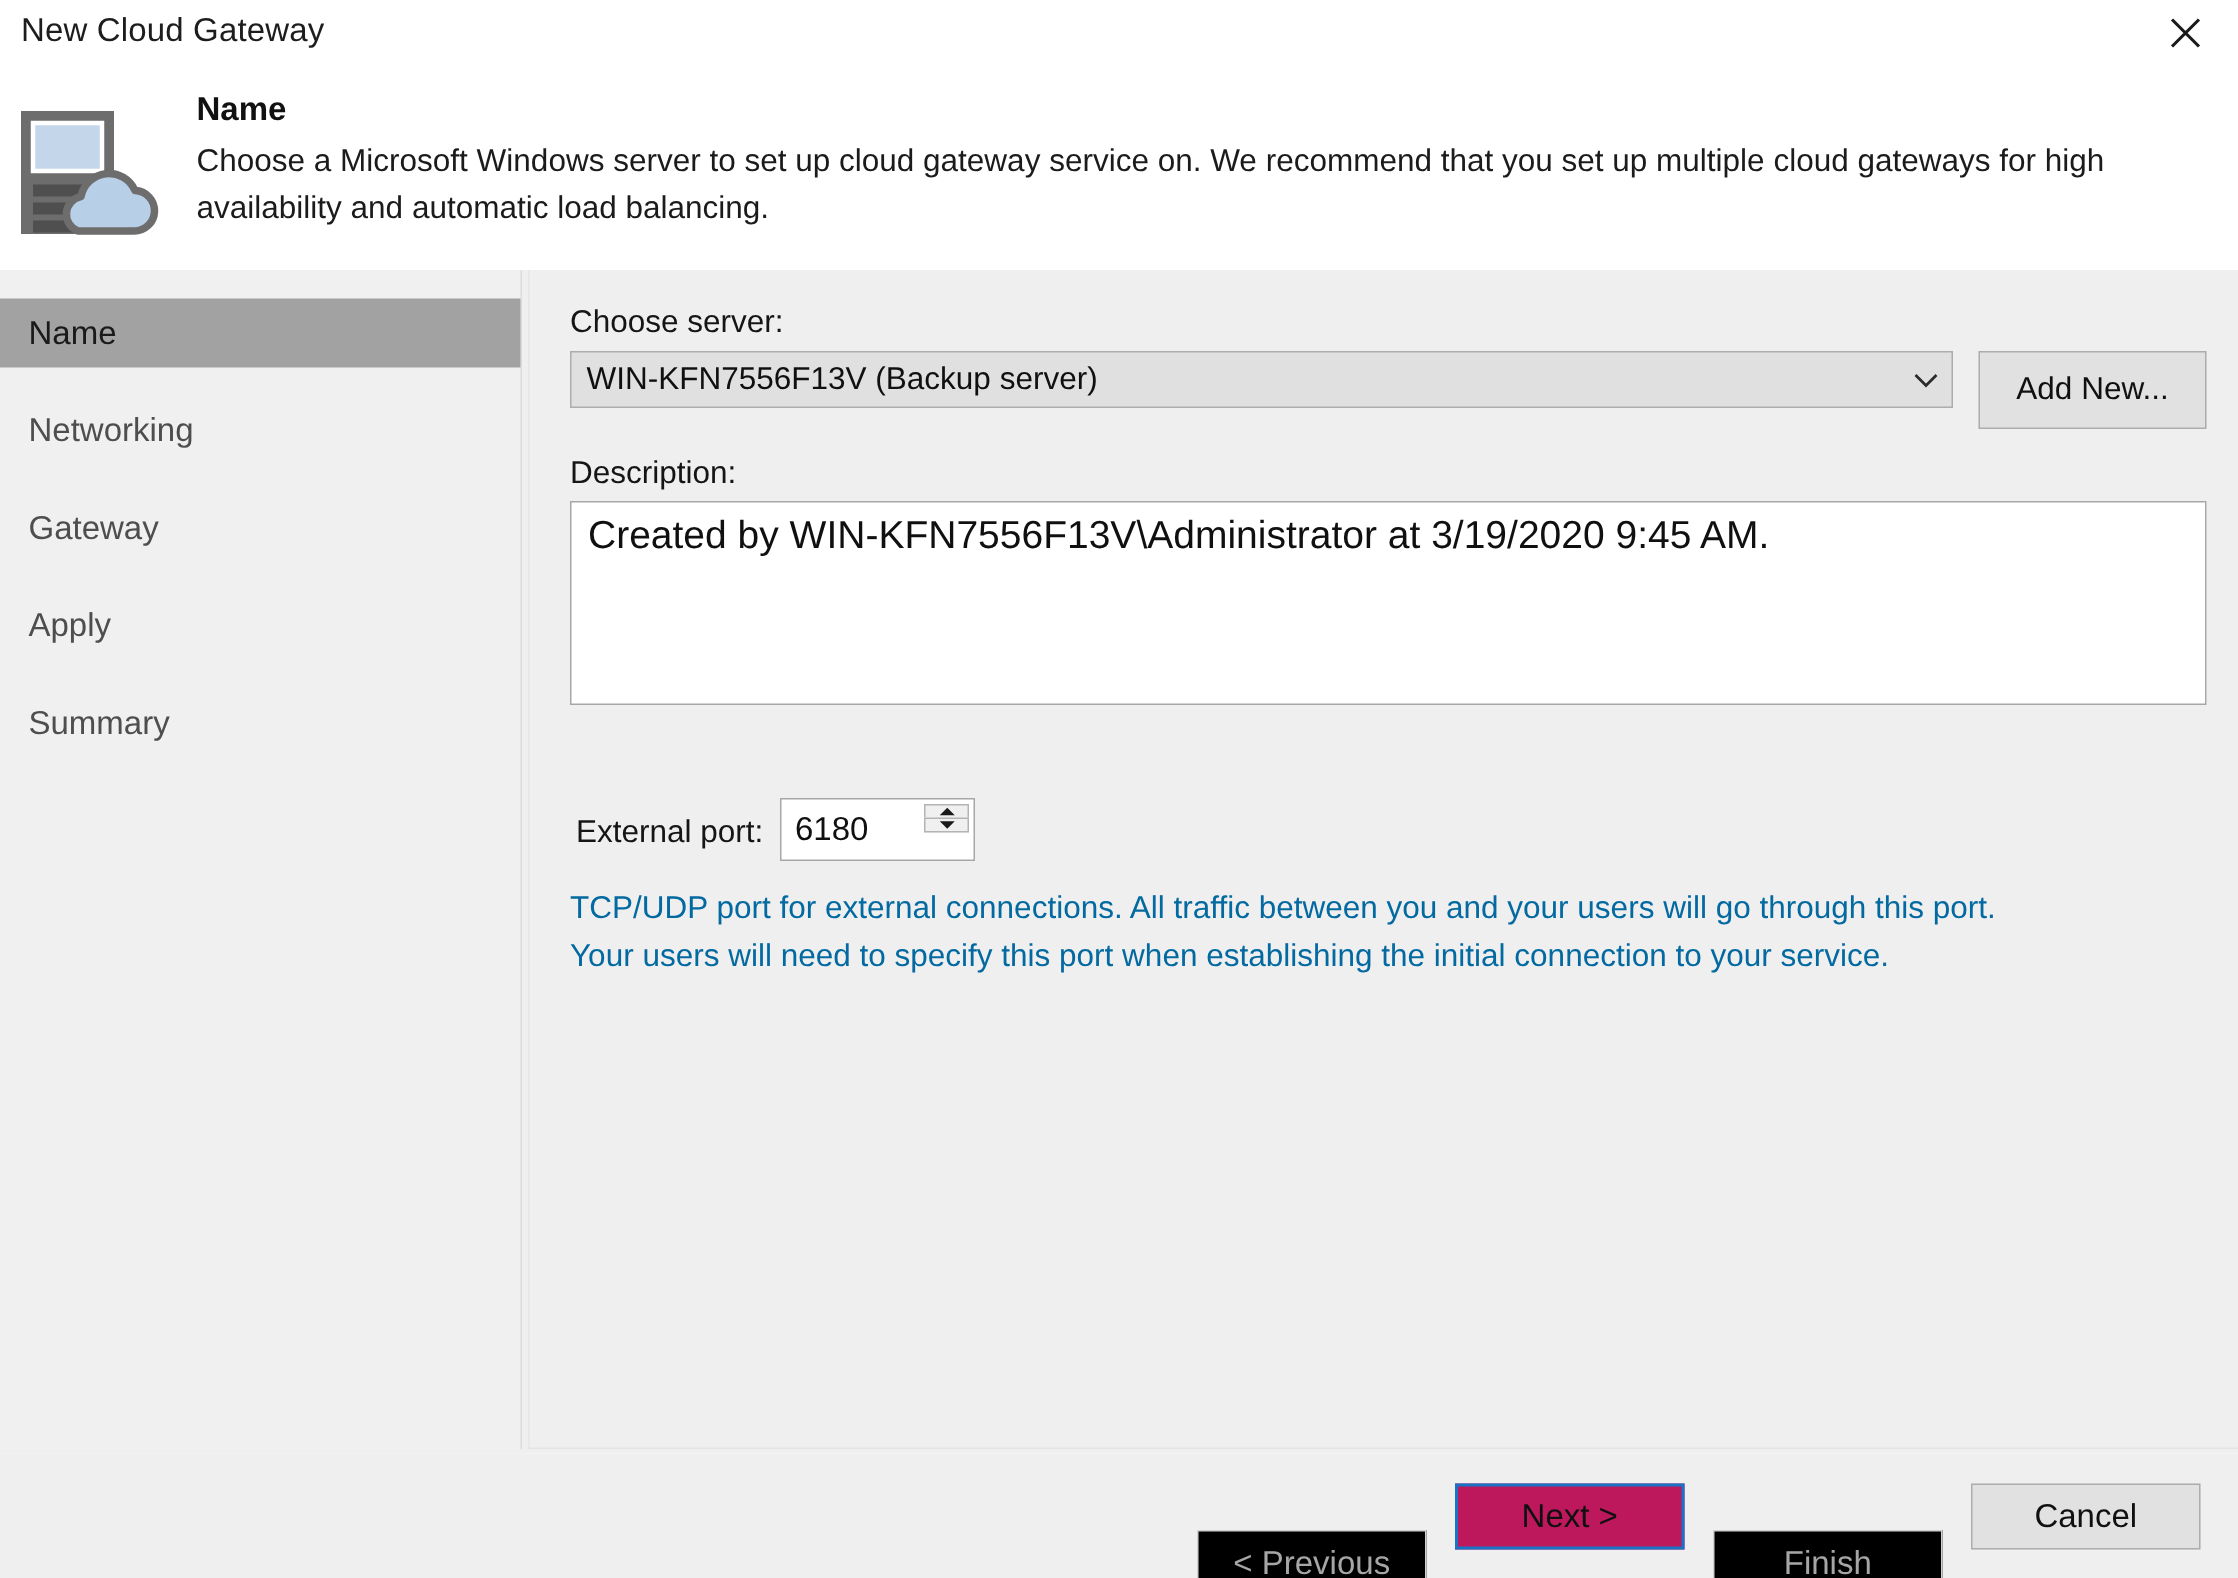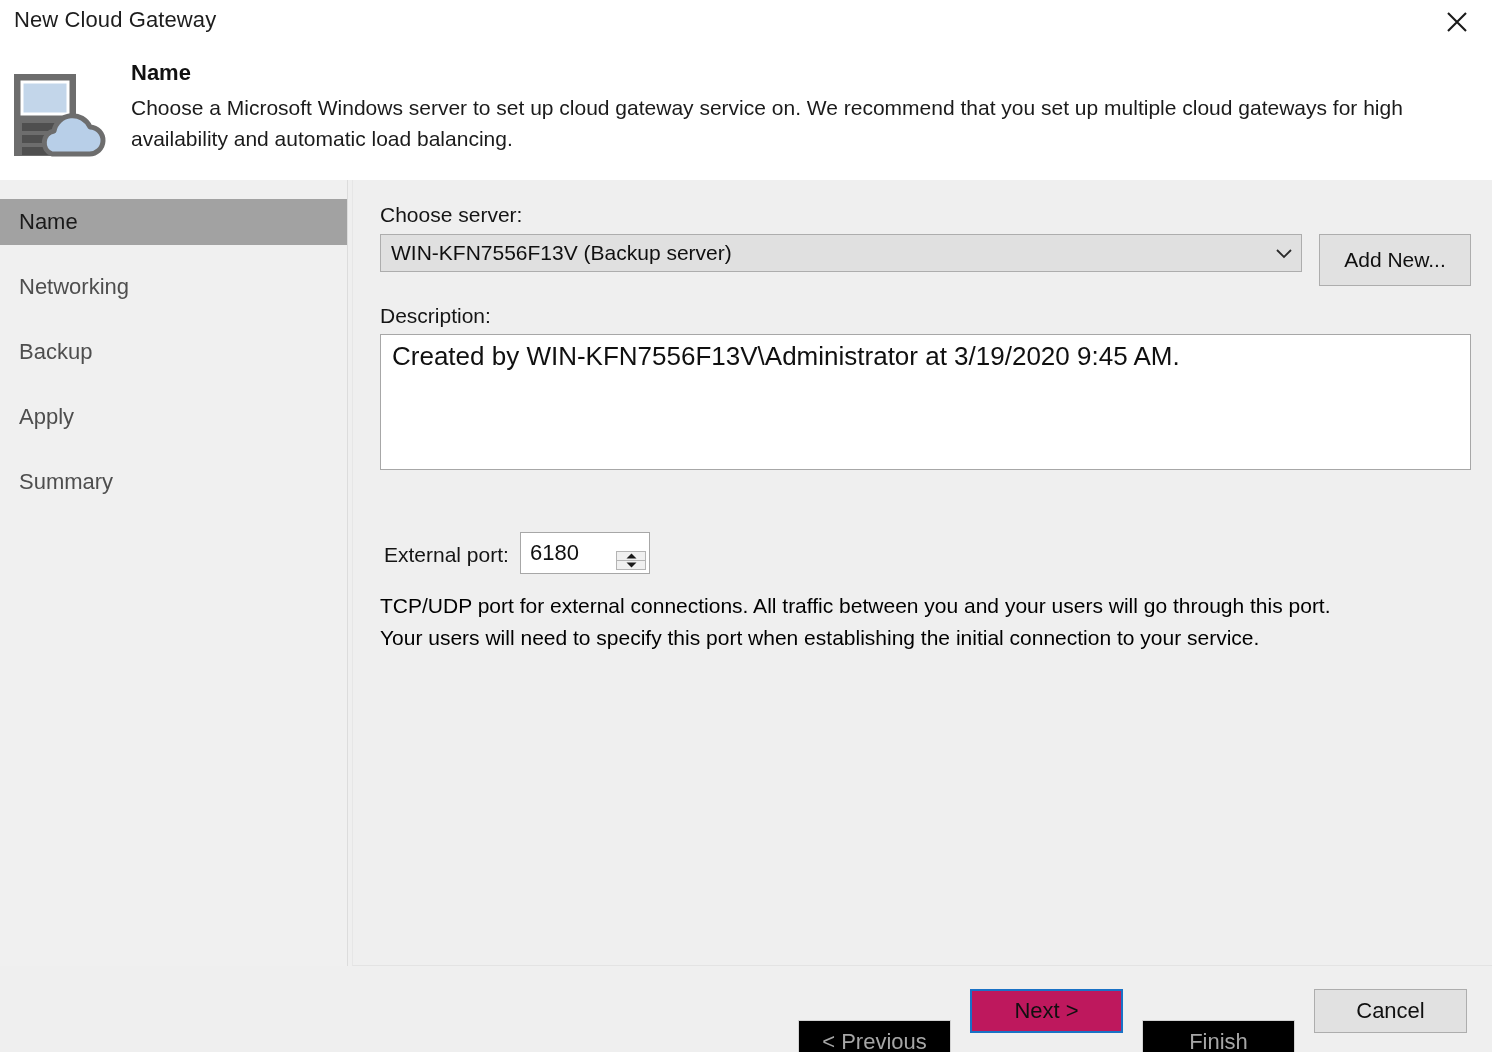--- a/index.html
+++ b/index.html
@@ -214,21 +214,21 @@
   #port-spinner {
     position: absolute;
     left: 167px;
     top: 352px;
     width: 130px;
     height: 42px;
     background: #ffffff;
     border: 1px solid #a7a7a7;
     box-sizing: border-box;
     display: flex;
-    align-items: flex-end;
+    align-items: flex-start;
   }
   #port-value {
     flex: 1;
     padding-left: 9px;
     font-size: 22px;
     color: #101010;
     line-height: 40px;
     white-space: nowrap;
   }
   #port-buttons {
@@ -248,21 +248,21 @@
     cursor: default;
   }
   .spin-btn.up { border-bottom: none; }
 
   #port-help {
     position: absolute;
     left: 27px;
     top: 410px;
     width: 1075px;
     font-size: 21px;
-    color: #000000;
+    color: #0369a1;
     line-height: 32px;
   }
 
   
   #footer {
     position: absolute;
     left: 0;
     top: 969px;
     width: 1492px;
     height: 83px;
@@ -336,21 +336,21 @@
   <div id="sidebar">
     <div class="nav-item first selected">
       <span>Name</span>
     </div>
     <div class="nav-gap"></div>
     <div class="nav-item">
       <span>Networking</span>
     </div>
     <div class="nav-gap"></div>
     <div class="nav-item">
-      <span>Backup</span>
+      <span>Gateway</span>
     </div>
     <div class="nav-gap"></div>
     <div class="nav-item">
       <span>Apply</span>
     </div>
     <div class="nav-gap"></div>
     <div class="nav-item">
       <span>Summary</span>
     </div>
   </div>

